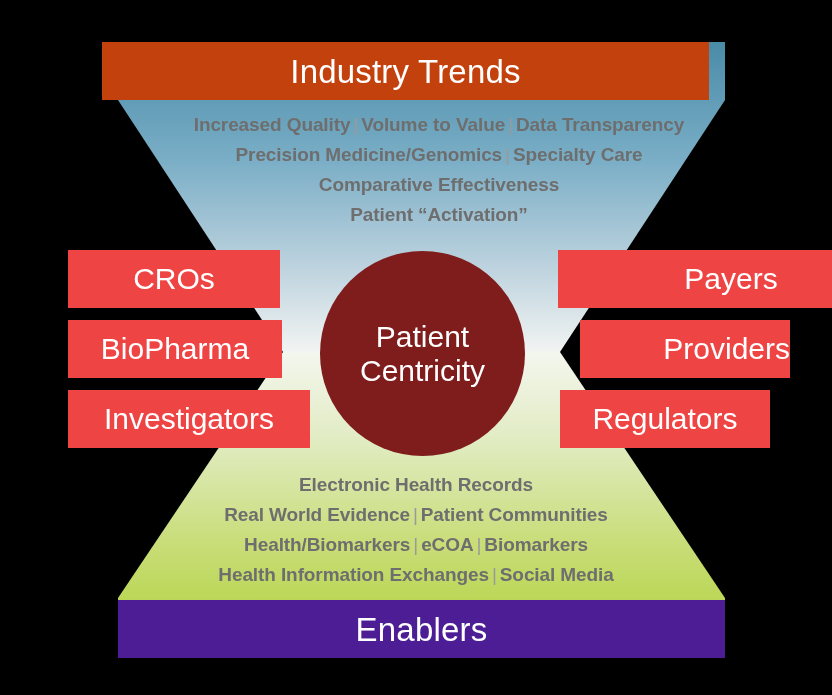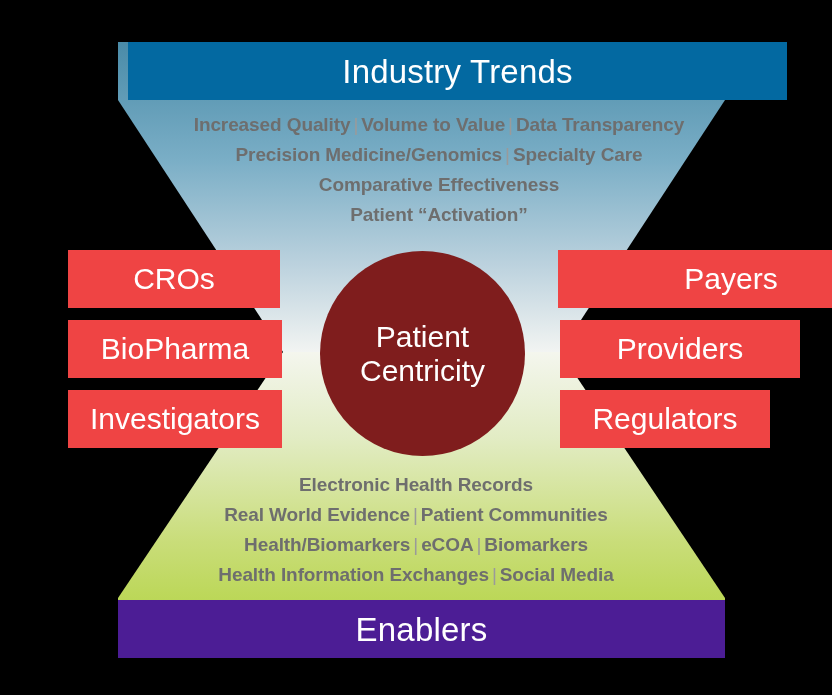--- a/index.html
+++ b/index.html
@@ -33,25 +33,25 @@
   
   .band {
     position: absolute;
     display: flex;
     align-items: center;
     justify-content: center;
     box-sizing: border-box;
   }
 
   .band-top {
-    left: 128px;
+    left: 102px;
     top: 42px;
-    width: 659px;
+    width: 607px;
     height: 58px;
-    background: #0369a1;
+    background: #c2410c;
   }
 
   .band-bottom {
     left: 118px;
     top: 600px;
     width: 607px;
     height: 58px;
     background: #4c1d95;
   }
 
@@ -128,24 +128,24 @@
   }
 
   .box-left  { left: 68px; }
 
   .row-1 { top: 250px; }
   .row-2 { top: 320px; }
   .row-3 { top: 390px; }
 
   .w-cros          { width: 212px; }
   .w-biopharma     { width: 214px; }
-  .w-investigators { width: 214px; }
+  .w-investigators { width: 242px; }
 
   .x-payers     { left: 558px; width: 250px; padding-left: 48px; }
-  .x-providers  { left: 560px; width: 240px; }
+  .x-providers  { left: 580px; width: 210px; justify-content: flex-end; }
   .x-regulators { left: 560px; width: 210px; }
 </style>
 </head>
 <body>
 
 <div id="stage">
 
   <svg class="funnel-layer" viewBox="0 0 832 695" width="832" height="695" xmlns="http://www.w3.org/2000/svg">
     <defs>
       <linearGradient id="gradTop" x1="0" y1="0" x2="0" y2="1">

